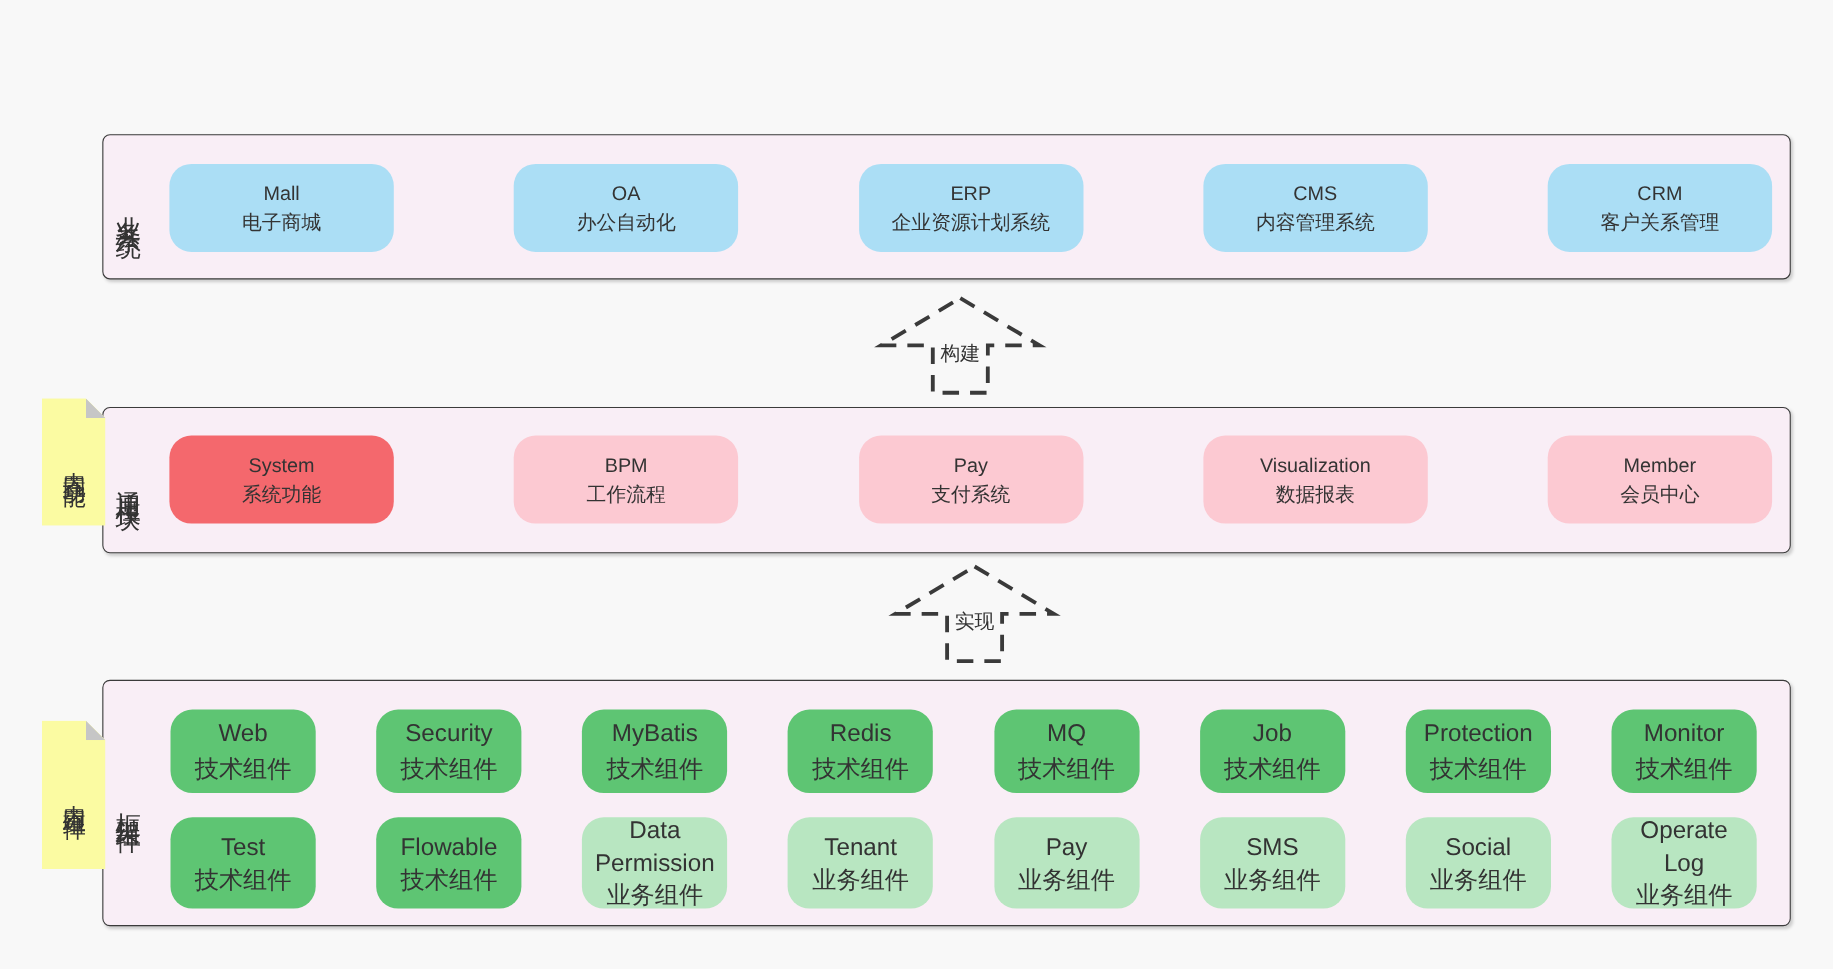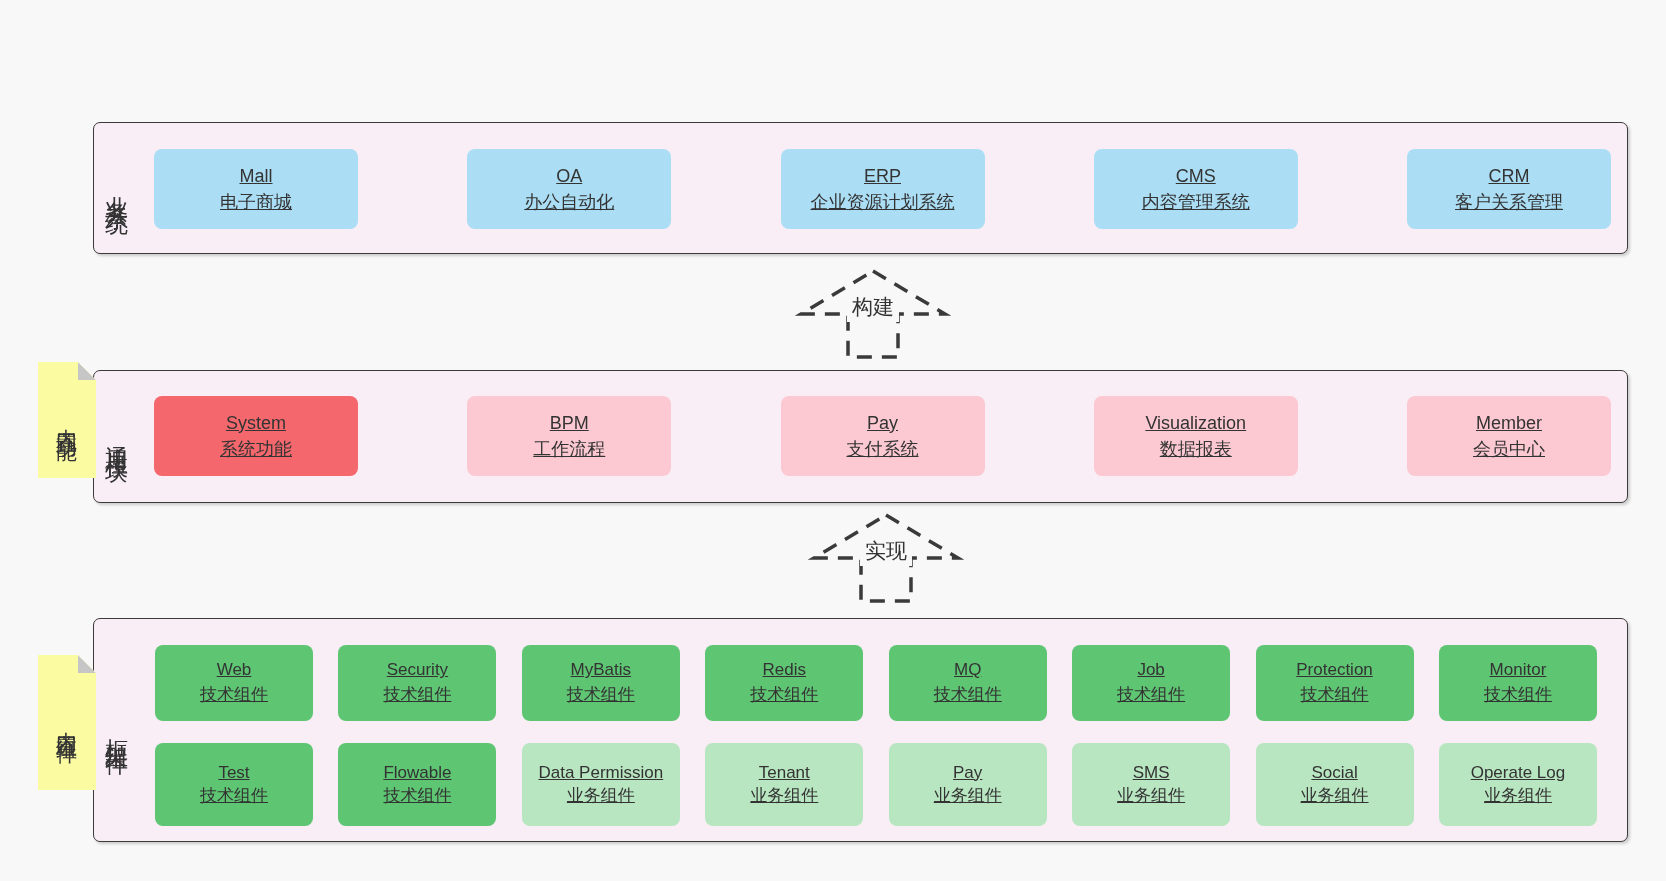--- a/index.html
+++ b/index.html
@@ -31,27 +31,27 @@
     writing-mode:vertical-rl;text-orientation:upright;
     font-size:23px;letter-spacing:5px;line-height:1;color:var(--text);
   }
   .row{position:absolute;display:flex;justify-content:space-between}
   #layer1 .row{left:60px;right:16px;top:26px}
   #layer2 .row{left:60px;right:16px;top:25px}
   #layer3 .row-1{left:61px;right:30px;top:26px}
   #layer3 .row-2{left:61px;right:30px;top:124px}
 
   .box{
-    border-radius:8px;display:flex;flex-direction:column;
+    border-radius:20px;display:flex;flex-direction:column;
     justify-content:center;align-items:center;text-align:center;
-    line-height:1.45;color:var(--text);padding:4px 12px;text-decoration:underline;
+    line-height:1.45;color:var(--text);padding:4px 12px;
   }
   .box .t,.box .s{display:block}
   .wide{width:204px;height:80px;font-size:18px}
-  .small{width:158px;height:76px;font-size:17px}
+  .small{width:132px;height:76px;font-size:22px}
   .row-2 .small{height:83px;line-height:1.35}
 
   #layer1 .box{background:var(--box-blue)}
   #layer2 .box[data-variant="strong"]{background:var(--box-red)}
   #layer2 .box[data-variant="light"]{background:var(--box-pink)}
   #layer3 .box[data-variant="strong"]{background:var(--box-green)}
   #layer3 .box[data-variant="light"]{background:var(--box-green-light)}
 
   .note{
     position:absolute;width:58px;z-index:3;
@@ -72,22 +72,22 @@
 
   .arrow{position:absolute;width:150px;height:92px;z-index:1}
   #arrow1{left:798px;top:268px}
   #arrow2{left:811px;top:512px}
   .arrow svg{position:absolute;inset:0;overflow:visible}
   .arrow polygon{
     fill:none;stroke:var(--arrow);stroke-width:3.5;
     stroke-dasharray:15 10;stroke-linejoin:miter;
   }
   .arrow-label{
-    position:absolute;left:50%;top:24px;transform:translateX(-50%);
-    background:var(--page-bg);padding:1px 5px;font-size:21px;white-space:nowrap;
+    position:absolute;left:50%;top:40px;transform:translateX(-50%);
+    background:var(--page-bg);padding:1px 5px;font-size:18px;white-space:nowrap;
   }
 </style>
 </head>
 <body>
 
 <div class="container" id="layer1">
   <div class="side-label">业务系统</div>
   <div class="row">
     <div class="box wide" data-variant="blue">
       <span class="t">Mall</span>

